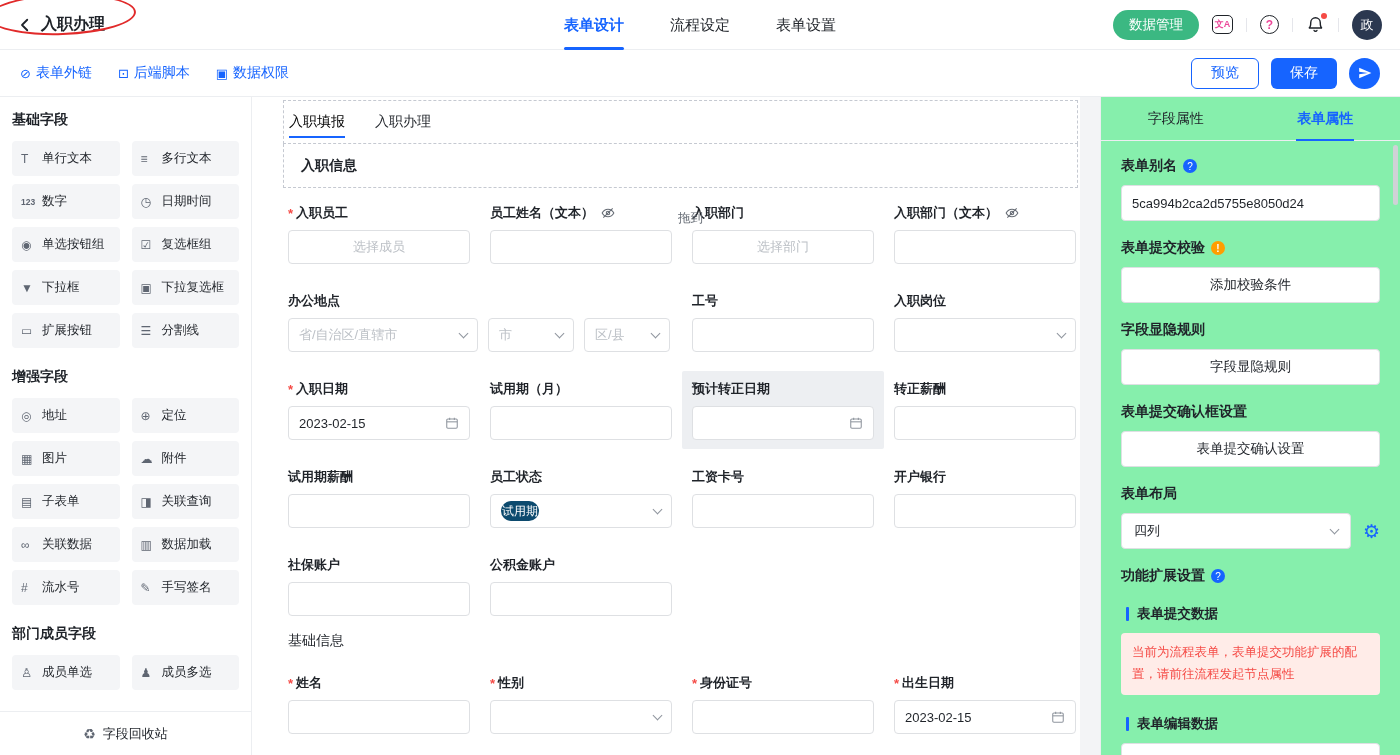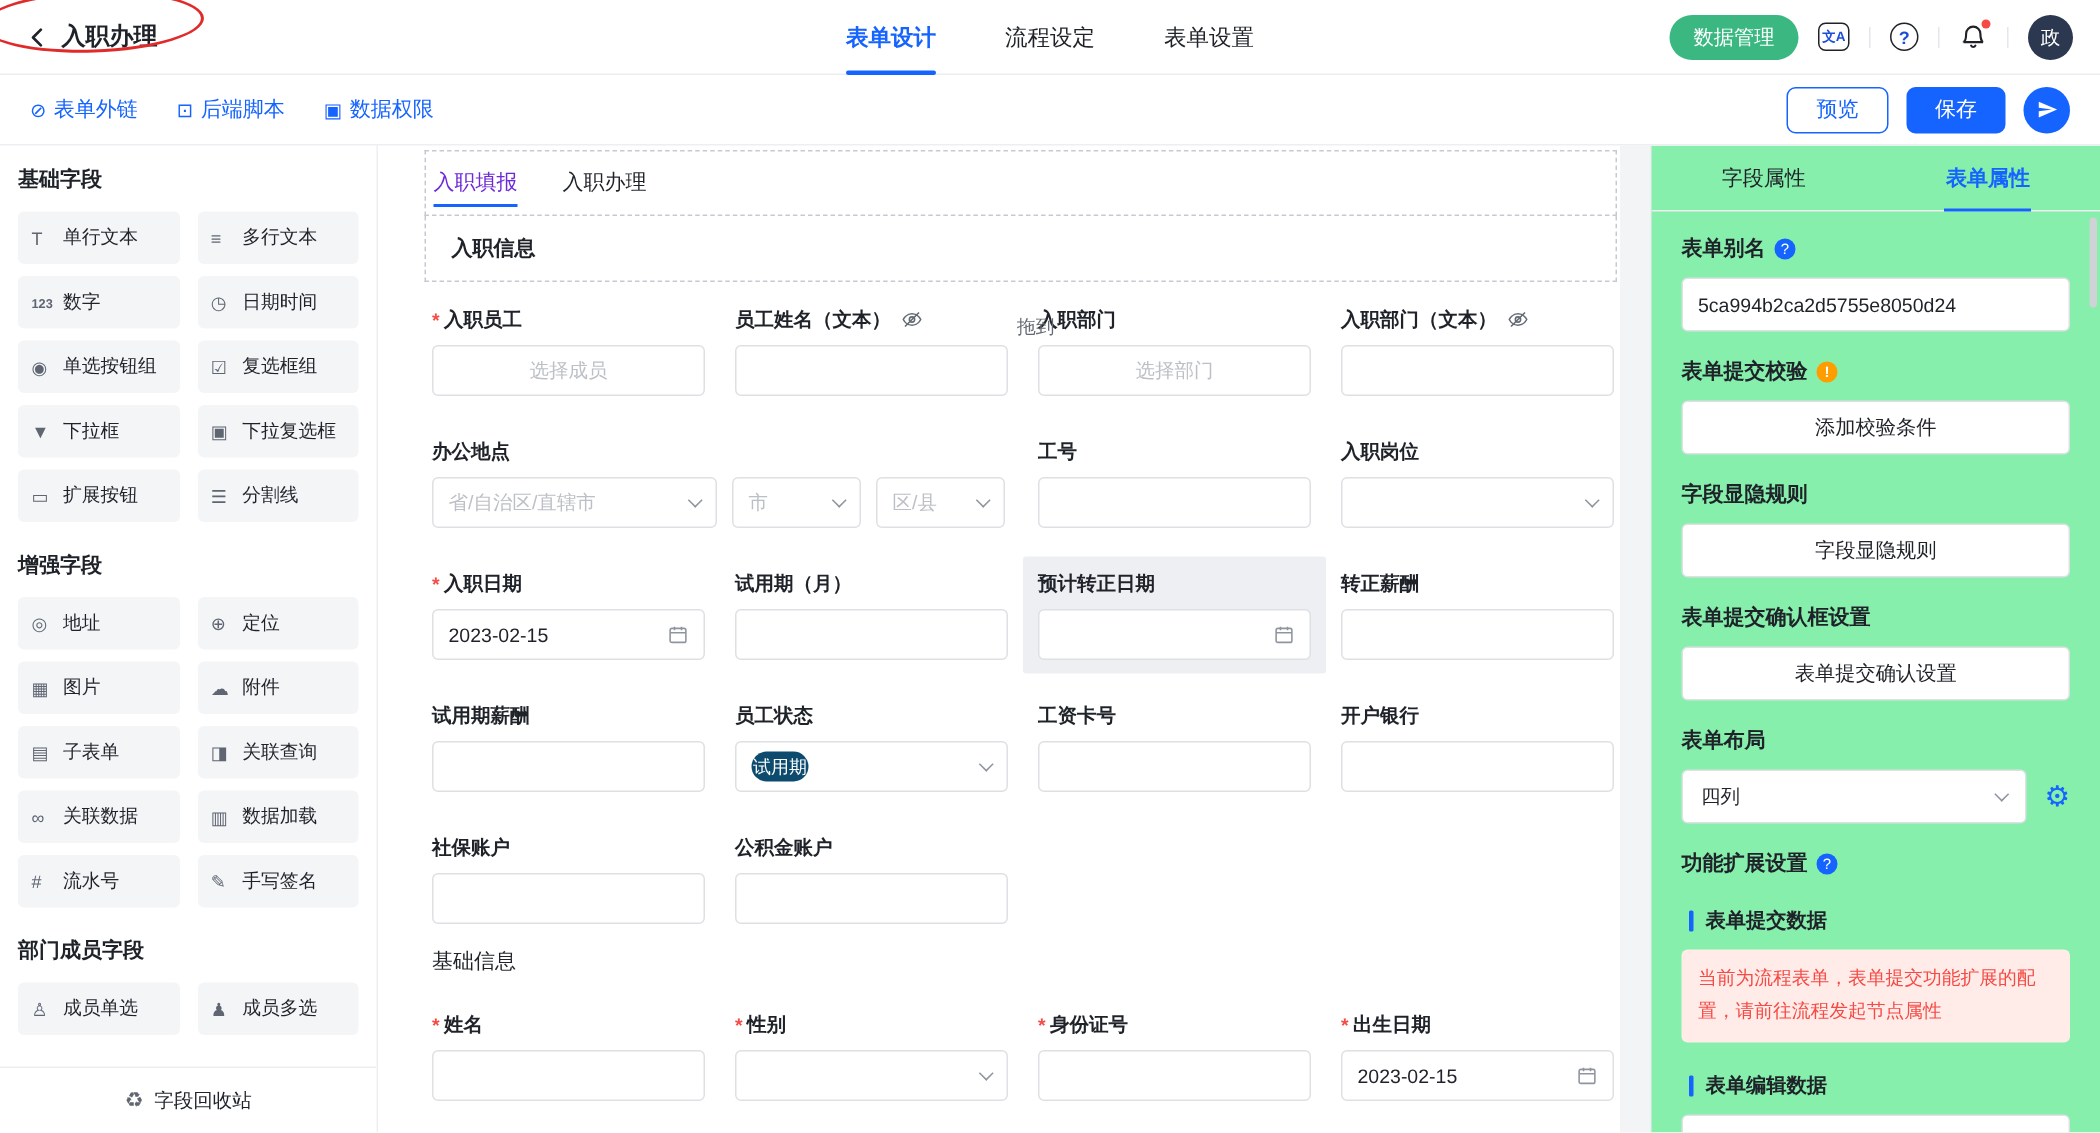--- a/index.html
+++ b/index.html
@@ -12,21 +12,21 @@
   .tb-left{display:flex;align-items:center;gap:7px;padding-left:16px;width:340px;position:relative}
   .back-btn{display:flex;align-items:center;cursor:pointer}
   .page-title{font-size:16px;font-weight:700}
   .annotation{position:absolute;left:-12px;top:-20px;width:148px;height:41px;border:2.5px solid #e12a2a;border-radius:50%;transform:rotate(-2deg);pointer-events:none}
   .tb-center{position:absolute;left:50%;transform:translateX(-50%);top:0;height:50px;display:flex;gap:46px}
   .nav-tab{display:flex;align-items:center;height:50px;font-size:15px;color:#1f2329;cursor:pointer;position:relative}
   .nav-tab.active{color:#1664ff;font-weight:600}
   .nav-tab.active::after{content:"";position:absolute;left:0;right:0;bottom:0;height:3px;background:#1664ff;border-radius:2px}
   .tb-right{margin-left:auto;display:flex;align-items:center;gap:13px;padding-right:18px}
   .btn-green{background:#3bb882;color:#fff;border:none;border-radius:15px;height:30px;padding:0 16px;font-size:13.5px;cursor:pointer}
-  .hicon{display:flex;align-items:center;justify-content:flex-start;cursor:pointer;color:#1d4ed8;position:relative}
+  .hicon{display:flex;align-items:center;justify-content:flex-start;cursor:pointer;color:#ec4899;position:relative}
   .translate-box{border:1.6px solid #1f2329;border-radius:5px;font-size:9px;font-weight:700;min-width:21px;height:19px;display:flex;align-items:center;justify-content:center;padding:0 1px}
   .help-circle{border:1.6px solid #1f2329;border-radius:50%;width:19px;height:19px;display:flex;align-items:center;justify-content:center;font-size:12px;font-weight:700}
   .bell-dot{position:absolute;top:-2px;right:-2px;width:6px;height:6px;background:#f54a45;border-radius:50%}
   .vdiv{width:1px;height:14px;background:#e5e6eb}
   .avatar{width:30px;height:30px;border-radius:50%;background:#2b3850;color:#fff;display:flex;align-items:center;justify-content:center;font-size:13px;cursor:pointer}
 
   
   .subbar{height:47px;flex:0 0 47px;display:flex;align-items:center;border-bottom:1px solid #eceef1;padding:0 20px;background:#fff;z-index:2}
   .sb-links{display:flex;gap:26px}
   .sb-link{display:flex;align-items:center;gap:5px;color:#1664ff;font-size:14px;cursor:pointer}
@@ -48,21 +48,21 @@
   .chip .ci{width:21px;flex:0 0 21px;color:#5f6672;font-size:12px;text-align:left}
   .chip .ci.num{font-size:8.5px;font-weight:700}
   .recycle{position:absolute;left:0;right:0;bottom:0;height:44px;border-top:1px solid #eceef1;display:flex;align-items:center;justify-content:center;gap:7px;font-size:13px;cursor:pointer;background:#fff}
   .recycle .ri{color:#5f6672;font-size:14px}
 
   
   .canvas{flex:1;background:#fff;border-right:20px solid #f3f4f6;position:relative;overflow:hidden;padding:3px 0 0 31px}
   .form-wrap{width:795px}
   .tabstrip{height:44px;border:1px dashed #c5c9d1;display:flex;align-items:stretch;gap:26px;padding-left:3px}
   .ftab{display:flex;align-items:center;font-size:14px;position:relative;cursor:pointer;padding:0 2px}
-  .ftab.active{color:#6d28d9}
+  .ftab.active{color:#000000}
   .ftab.active::after{content:"";position:absolute;left:2px;right:2px;bottom:5px;height:2px;background:#1664ff}
   .title-row{height:44px;border:1px dashed #c5c9d1;border-top:none;display:flex;align-items:center;padding-left:17px;font-size:14px;font-weight:700}
   .drag-hint{position:absolute;left:426px;top:113px;font-size:12.5px;color:#646a73}
   .grid{margin:16px 0 0 5px;display:grid;grid-template-columns:repeat(4,182px);column-gap:20px;row-gap:28px}
   .grid.g2{margin-top:24px}
   .field{position:relative;cursor:pointer}
   .field.sel{background:#edeff2;margin:-9px -10px;padding:9px 10px;border-radius:2px}
   .flabel{display:flex;align-items:center;gap:3px;font-size:13px;font-weight:600;height:18px;margin-bottom:8px;white-space:nowrap}
   .req{color:#f54a45}
   .eye{margin-left:4px;display:flex}

